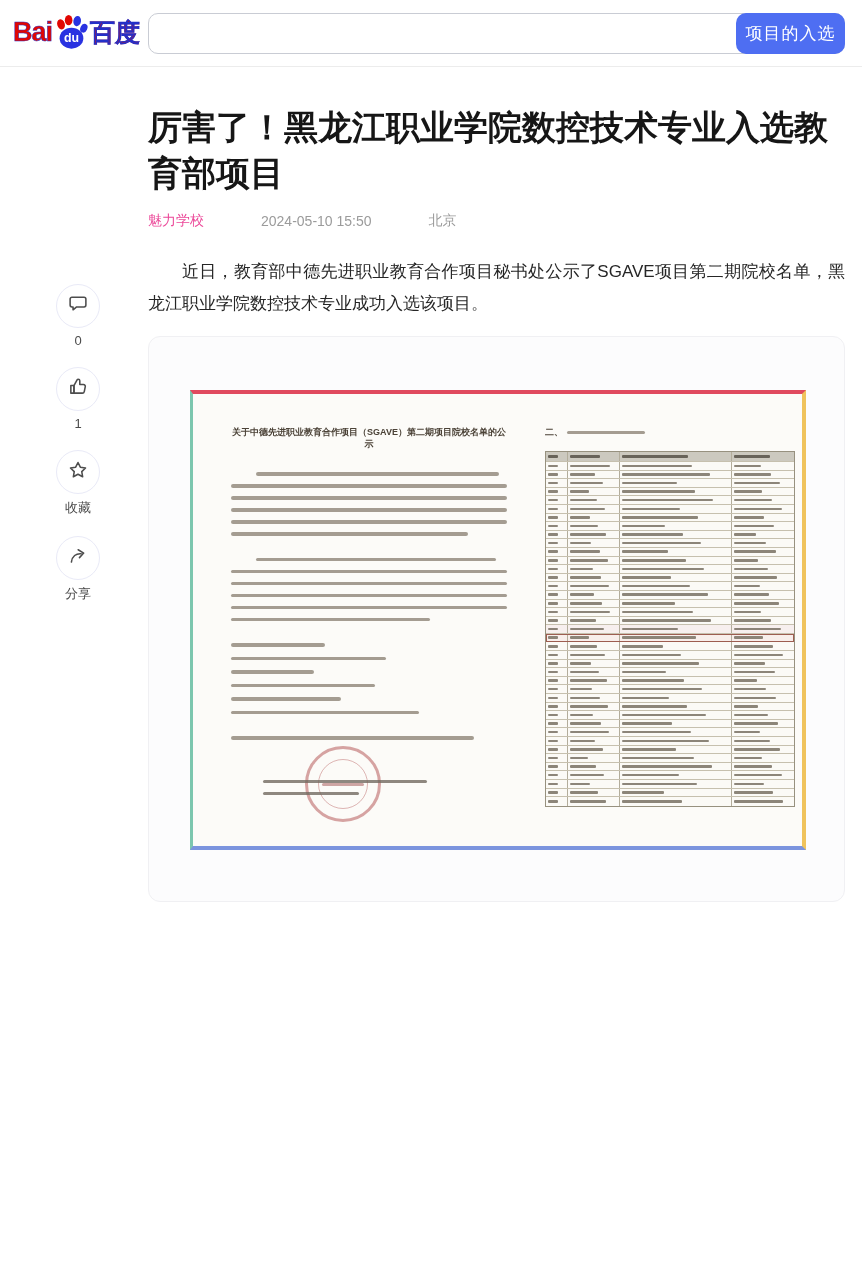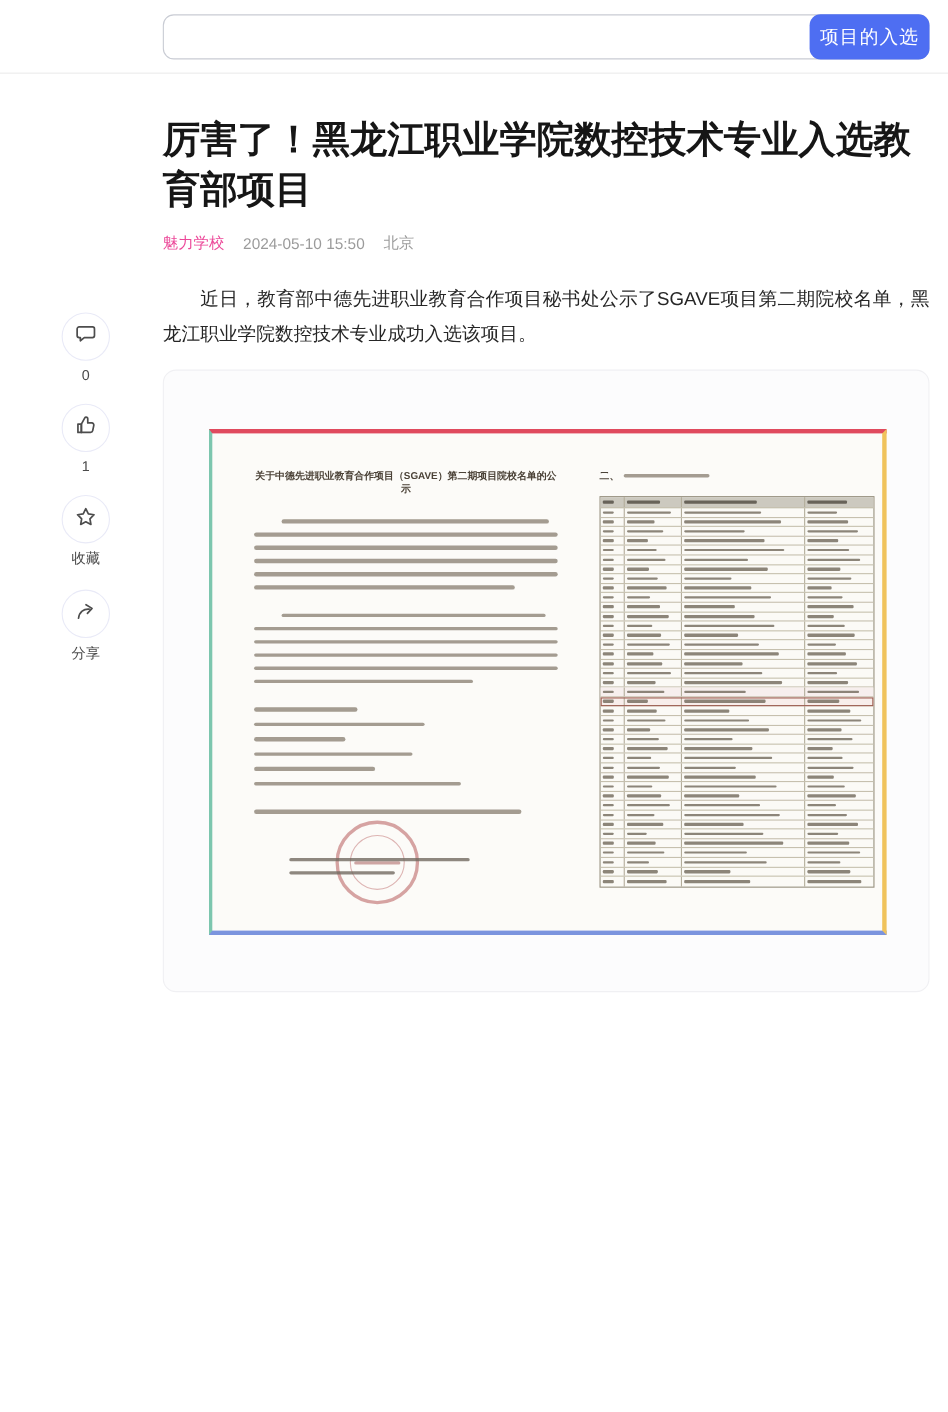--- a/index.html
+++ b/index.html
@@ -21,21 +21,21 @@
   }
   .search-btn {
     position:absolute; right:0; top:0; width:109px; height:41px; border:none; cursor:pointer;
     background:#4e6ef2; color:#fff; font-size:17px; border-radius:10px; letter-spacing:1px;
   }
   
   .main { position:absolute; left:148px; top:68px; width:697px; }
   .title { margin-top:36px; font-size:34px; line-height:46px; font-weight:700; color:#161616; }
   .meta { margin-top:16px; display:flex; align-items:center; gap:17px; font-size:14px; }
   .meta .author { color:#ec4899; }
-  .meta .date, .meta .loc { color:#9b9b9b; }
+  .meta .date, .meta .loc { color:#9b9b9b;margin-left:40px; }
   .para { margin-top:26px; font-size:17px; line-height:32px; color:#262626; text-indent:2em; text-align:justify; }
   .para.gap { margin-top:34px; }
   
   .figure-card {
     margin-top:16px; height:566px; border-radius:12px;
     background:#fcfcfd; border:1px solid #f0f0f3; position:relative;
   }
   .doc-page {
     position:absolute; left:41px; top:53px; width:616px; height:460px;
     background:#fcfbf8;
@@ -81,20 +81,34 @@
   .rail-circle {
     width:44px; height:44px; border-radius:50%; margin:0 auto; background:#fff;
     border:1px solid #e9eaf7; display:flex; align-items:center; justify-content:center; cursor:pointer;
   }
   .rail-label { display:block; margin-top:5px; font-size:13px; color:#4b4b4b; }
 </style>
 </head>
 <body>
 
 <header class="topbar">
+  <a class="logo">
+    <span class="bai">Bai</span>
+    <span>
+      <svg width="38" height="38" viewBox="0 0 40 40">
+        <ellipse cx="9.5" cy="12" rx="4" ry="5.4" fill="#e10602" transform="rotate(-18 9.5 12)"></ellipse>
+        <ellipse cx="17.5" cy="7.5" rx="4" ry="5.4" fill="#e10602"></ellipse>
+        <ellipse cx="26.5" cy="8.5" rx="4" ry="5.4" fill="#2932e1" transform="rotate(10 26.5 8.5)"></ellipse>
+        <ellipse cx="33.5" cy="16" rx="3.6" ry="4.8" fill="#2932e1" transform="rotate(25 33.5 16)"></ellipse>
+        <ellipse cx="20.5" cy="26.5" rx="12.5" ry="11" fill="#2932e1"></ellipse>
+        <text x="20.5" y="31" text-anchor="middle" font-size="13" font-weight="bold" fill="#ffffff" font-family="Liberation Sans, sans-serif">du</text>
+      </svg>
+    </span>
+    <span class="cn">百度</span>
+  </a>
   <div class="search-wrap">
     <input class="search-input" type="text" placeholder="" style="">
     <button class="search-btn">项目的入选</button>
   </div>
 </header>
 
 <aside class="rail">
   <div class="rail-item">
     <div class="rail-circle">
       <span>

